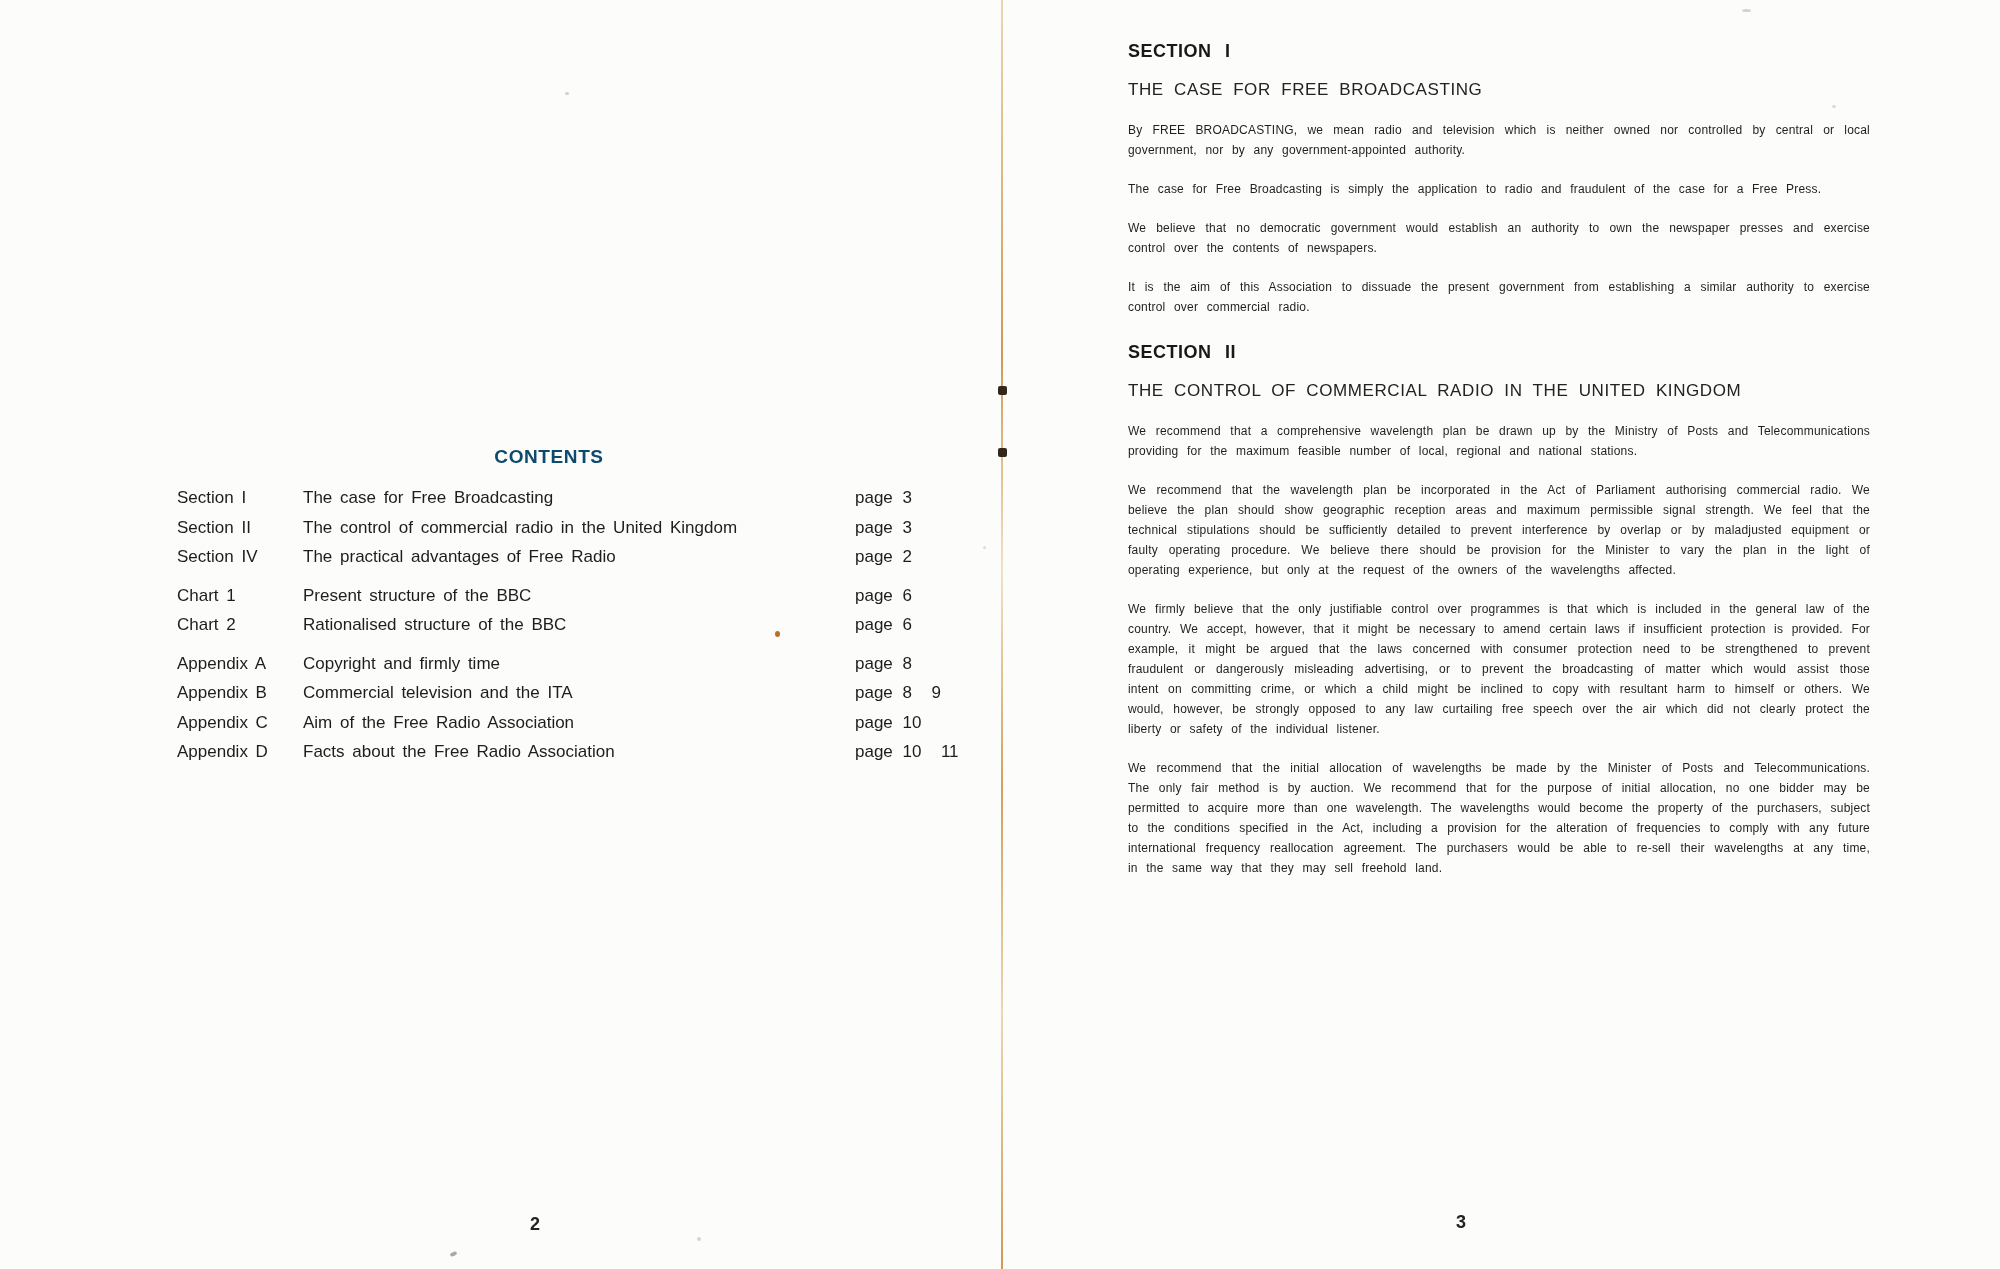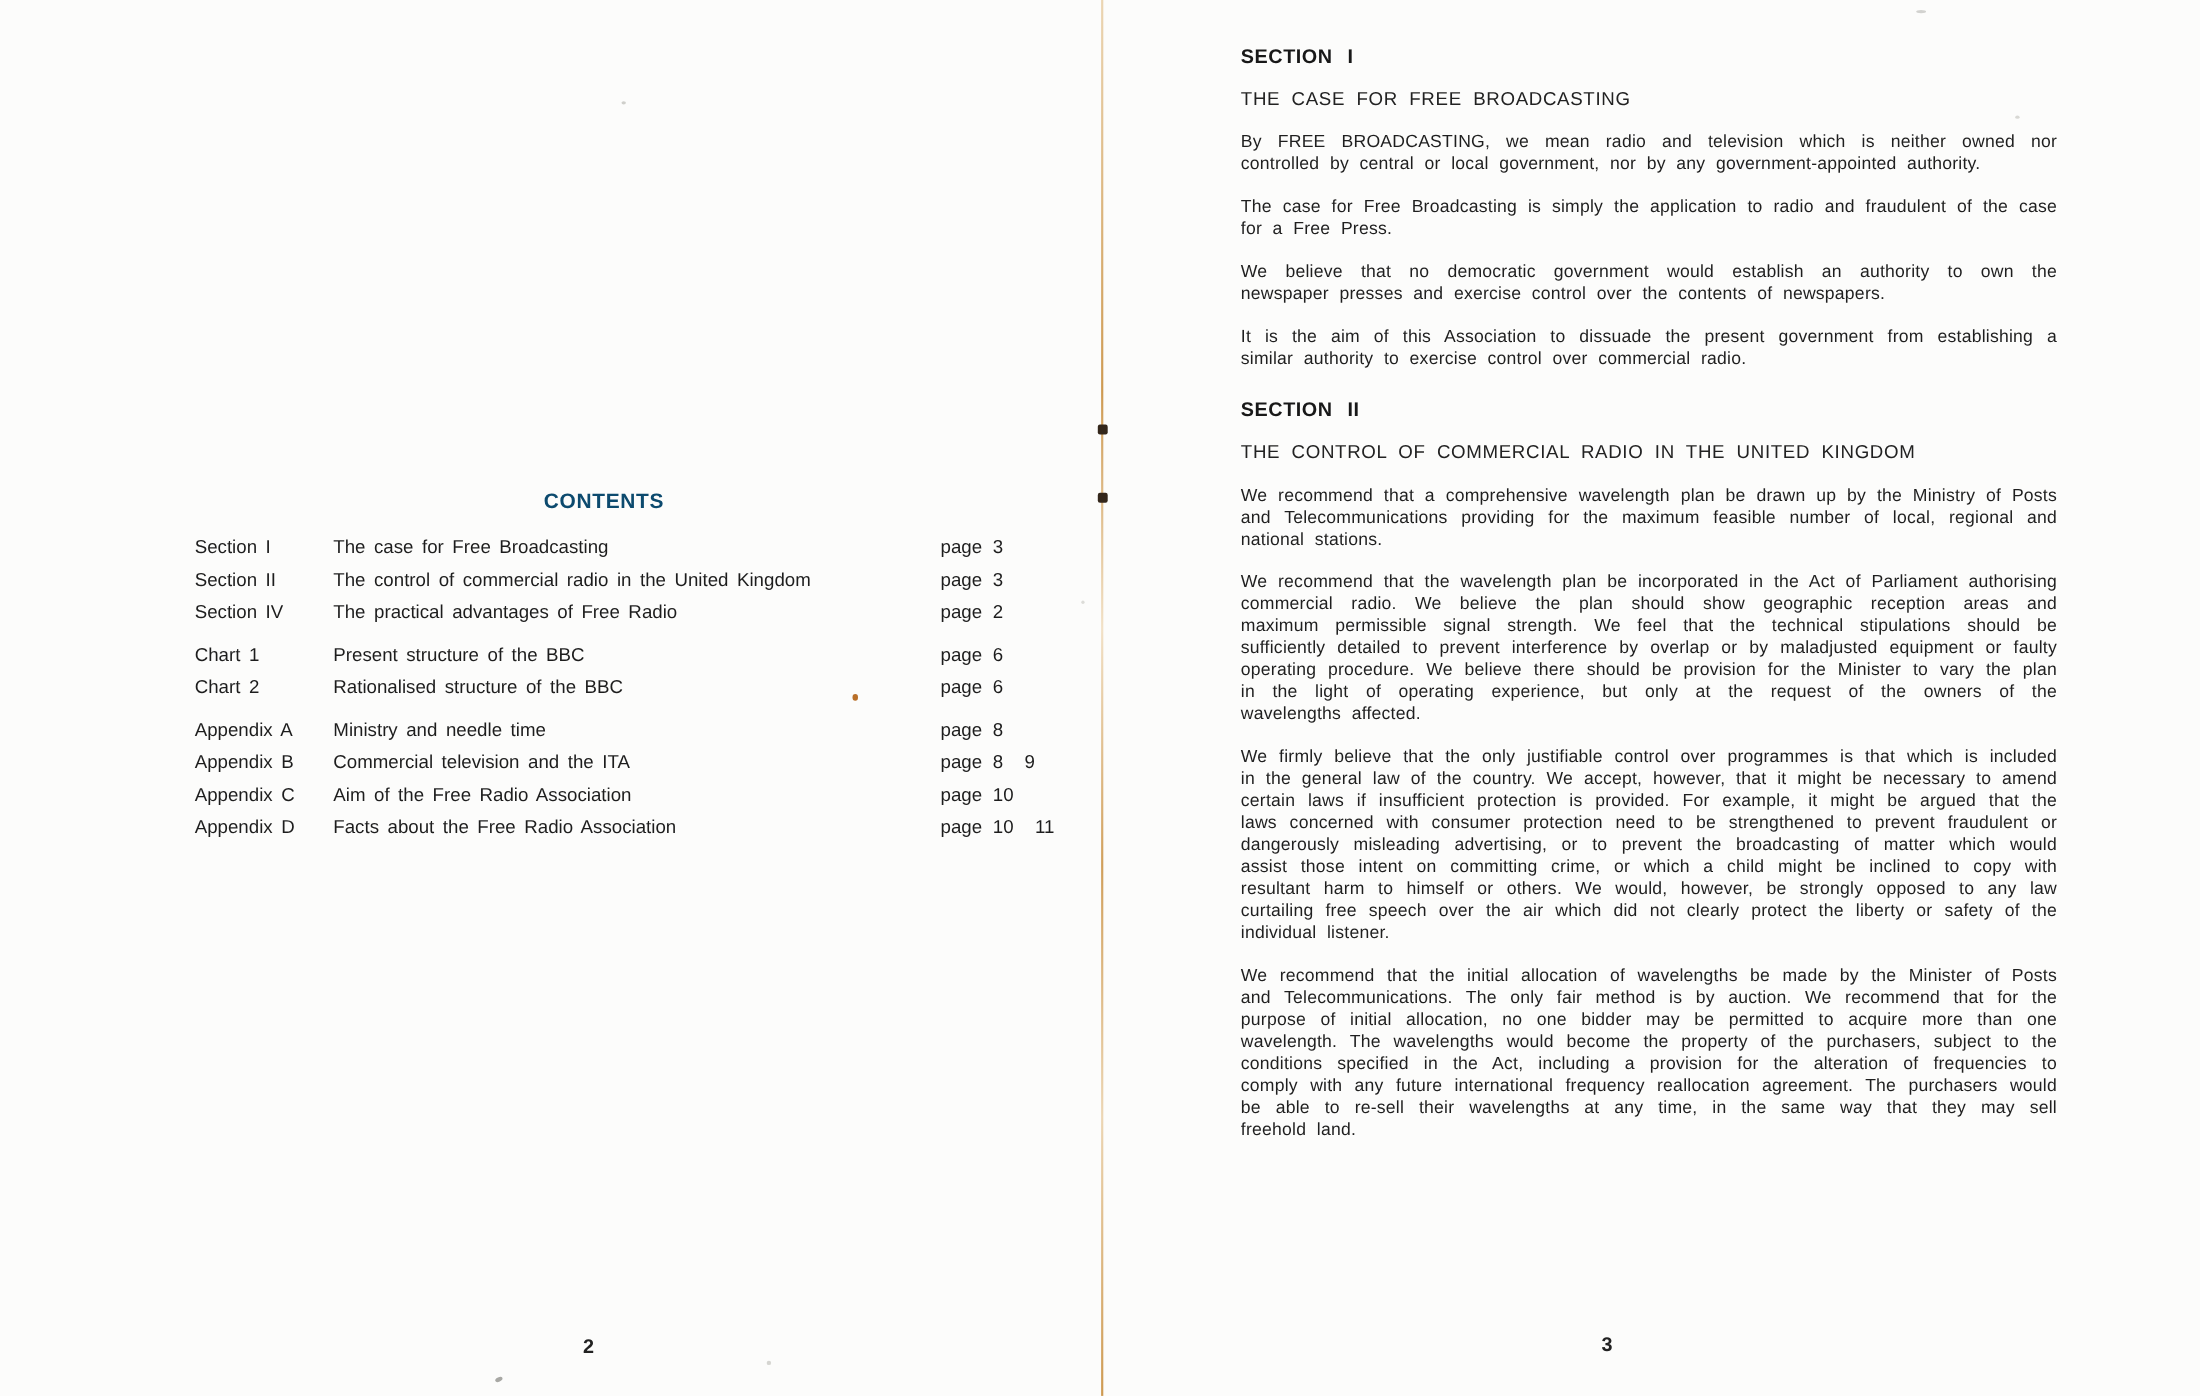--- a/index.html
+++ b/index.html
@@ -89,21 +89,21 @@
     margin: 0 0 19px 0;
     font-size: 17px;
     font-weight: 400;
     line-height: 22px;
     letter-spacing: 0.6px;
     word-spacing: 5px;
     color: #222;
   }
   .doc-section p {
     margin: 0 16px 19px 0;
-    font-size: 16px;
+    font-size: 12px;
     line-height: 20px;
     text-align: justify;
     word-spacing: 5px;
     letter-spacing: 0.2px;
     color: #1f1f1f;
   }
   .doc-section + .doc-section { margin-top: 24px; }
 
   
   .gutter {
@@ -179,21 +179,21 @@
       <div class="toc-row">
         <span class="toc-label">Chart 2</span>
         <span class="toc-title">Rationalised structure of the BBC</span>
         <span class="toc-page">page 6</span>
       </div>
     </div>
 
     <div class="toc-group">
       <div class="toc-row">
         <span class="toc-label">Appendix A</span>
-        <span class="toc-title">Ministry and needle time</span>
+        <span class="toc-title">Copyright and firmly time</span>
         <span class="toc-page">page 8</span>
       </div>
       <div class="toc-row">
         <span class="toc-label">Appendix B</span>
         <span class="toc-title">Commercial television and the ITA</span>
         <span class="toc-page">page 8  9</span>
       </div>
       <div class="toc-row">
         <span class="toc-label">Appendix C</span>
         <span class="toc-title">Aim of the Free Radio Association</span>

